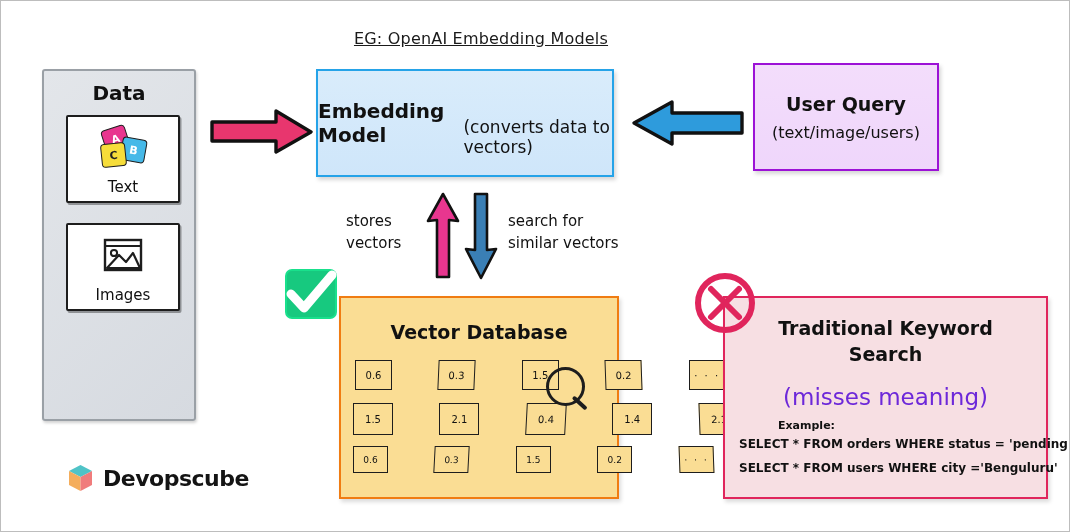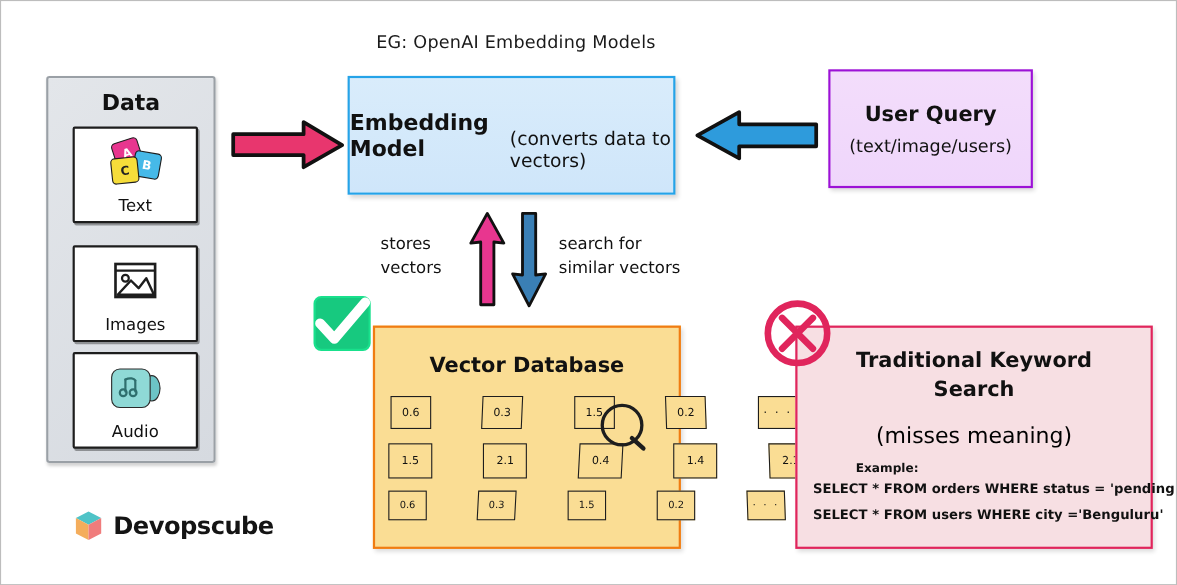--- a/index.html
+++ b/index.html
@@ -6,22 +6,22 @@
   body{font-family:"DejaVu Sans",sans-serif;}
   #canvas{
     position:relative;width:1070px;height:532px;
     background:#ffffff;border:1px solid #bdbdbd;box-sizing:border-box;
     overflow:hidden;
   }
   .node{position:absolute;box-sizing:border-box;}
 
   
   #eg-caption{
-    left:333px;top:28px;width:270px;text-align:center;
-    font-size:16px;color:#1a1a1a;letter-spacing:.2px;
+    left:345px;top:28px;width:270px;text-align:center;
+    font-size:16px;color:#1a1a1a;letter-spacing:.2px;text-decoration:underline;
   }
 
   
   #data-panel{
     left:41px;top:68px;width:154px;height:352px;
     background:linear-gradient(135deg,#e3e6ea 0%,#d6dae0 100%);
     border:2px solid #9aa0a6;border-radius:3px;
     box-shadow:1px 2px 3px rgba(0,0,0,.18);
   }
   #data-title{
@@ -120,21 +120,21 @@
 
   
   #keyword-search{
     left:722px;top:295px;width:325px;height:203px;
     background:#f7dfe3;border:2.5px solid #e0255c;
     box-shadow:2px 3px 4px rgba(0,0,0,.14);
   }
   #ks-title{position:absolute;left:0;top:18px;width:100%;text-align:center;
     font-size:19px;font-weight:bold;color:#111;line-height:1.35;padding:0 22px;box-sizing:border-box;}
   #ks-sub{position:absolute;left:0;top:86px;width:100%;text-align:center;
-    font-size:20px;color:#000000;}
+    font-size:23px;color:#6d28d9;}
   #ks-example-label{position:absolute;left:14px;top:121px;font-size:11px;font-weight:bold;color:#111;margin-left:39px;}
   .sqlline{position:absolute;left:14px;font-size:12px;font-weight:bold;color:#111;white-space:nowrap;}
   #sql-1{top:139px;}
   #sql-2{top:163px;}
 
   
   #check-badge{left:281px;top:265px;width:58px;height:56px;}
   #check-badge .sq{position:absolute;left:3px;top:3px;width:48px;height:46px;border-radius:7px;
     background:#17c97f;border:2.5px solid #19e08c;}
   #check-badge svg{position:absolute;left:0;top:0;}
@@ -183,36 +183,20 @@
         <svg width="42" height="36" viewBox="0 0 42 36">
           <rect x="3" y="3" width="36" height="30" fill="#fff" stroke="#1d1d1d" stroke-width="2.4"></rect>
           <line x1="3" y1="9" x2="39" y2="9" stroke="#1d1d1d" stroke-width="2.2"></line>
           <circle cx="12" cy="16" r="3.1" fill="none" stroke="#1d1d1d" stroke-width="2"></circle>
           <path d="M5 31 L17 18 L24 25 L31 16 L38 31 Z" fill="#fff" stroke="#1d1d1d" stroke-width="2.2" stroke-linejoin="round"></path>
         </svg>
       </div>
       <div class="lbl">Images</div>
     </div>
 
-    <div class="data-card" id="card-audio">
-      <div class="ico">
-        <div class="audio-tile">
-          <div class="audio-lens"></div>
-          <div class="audio-body"></div>
-          <svg width="34" height="34" style="position:absolute;left:0;top:2px;">
-            <path d="M13 10 C17 8, 21 9, 22 11" fill="none" stroke="#2f6f6e" stroke-width="2" stroke-linecap="round"></path>
-            <line x1="13" y1="10" x2="13" y2="21" stroke="#2f6f6e" stroke-width="2" stroke-linecap="round"></line>
-            <line x1="22" y1="11" x2="22" y2="21" stroke="#2f6f6e" stroke-width="2" stroke-linecap="round"></line>
-            <circle cx="11" cy="22" r="3.1" fill="none" stroke="#2f6f6e" stroke-width="2"></circle>
-            <circle cx="20" cy="22" r="3.1" fill="none" stroke="#2f6f6e" stroke-width="2"></circle>
-          </svg>
-        </div>
-      </div>
-      <div class="lbl">Audio</div>
-    </div>
   </div>
 
   <div class="node" id="embedding-model">
     <div id="em-title">Embedding Model</div>
     <div id="em-sub">(converts data to vectors)</div>
   </div>
 
   <div class="node" id="user-query">
     <div id="uq-title">User Query</div>
     <div id="uq-sub">(text/image/users)</div>

